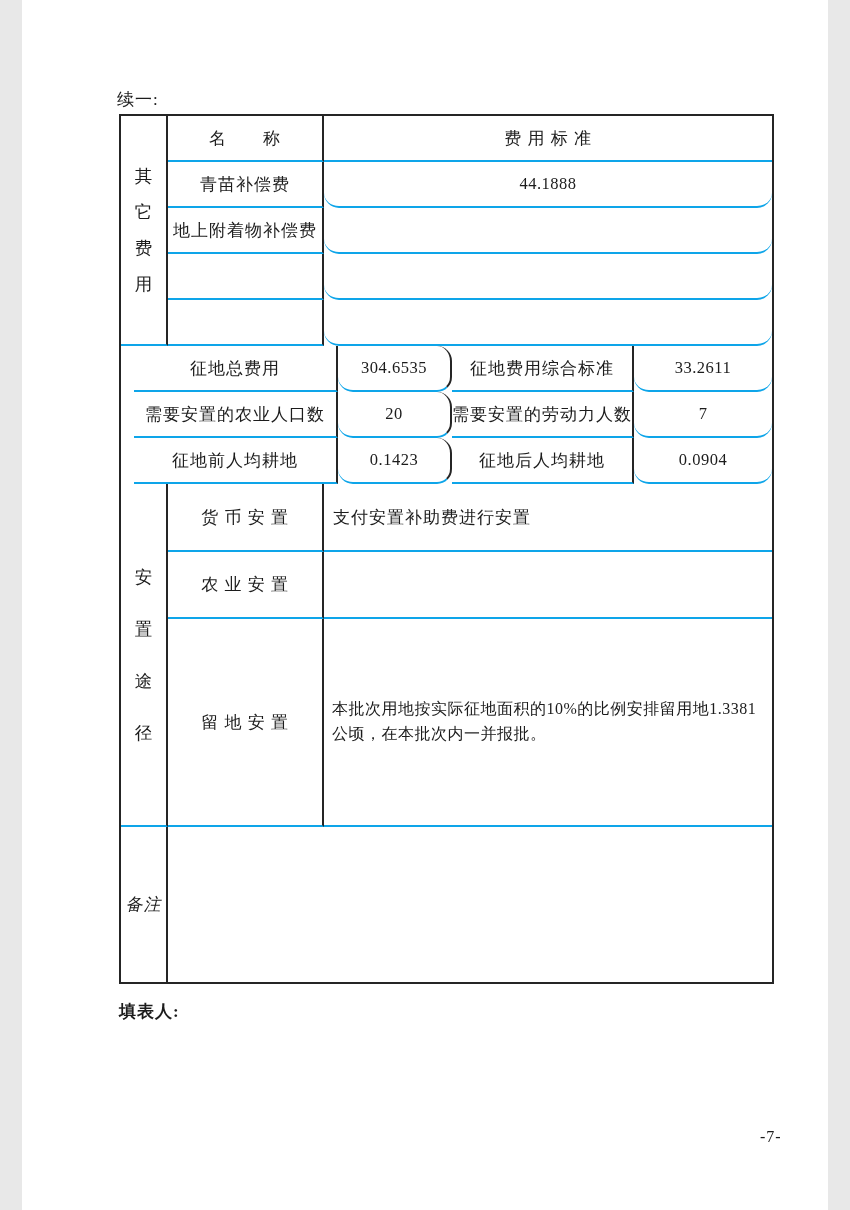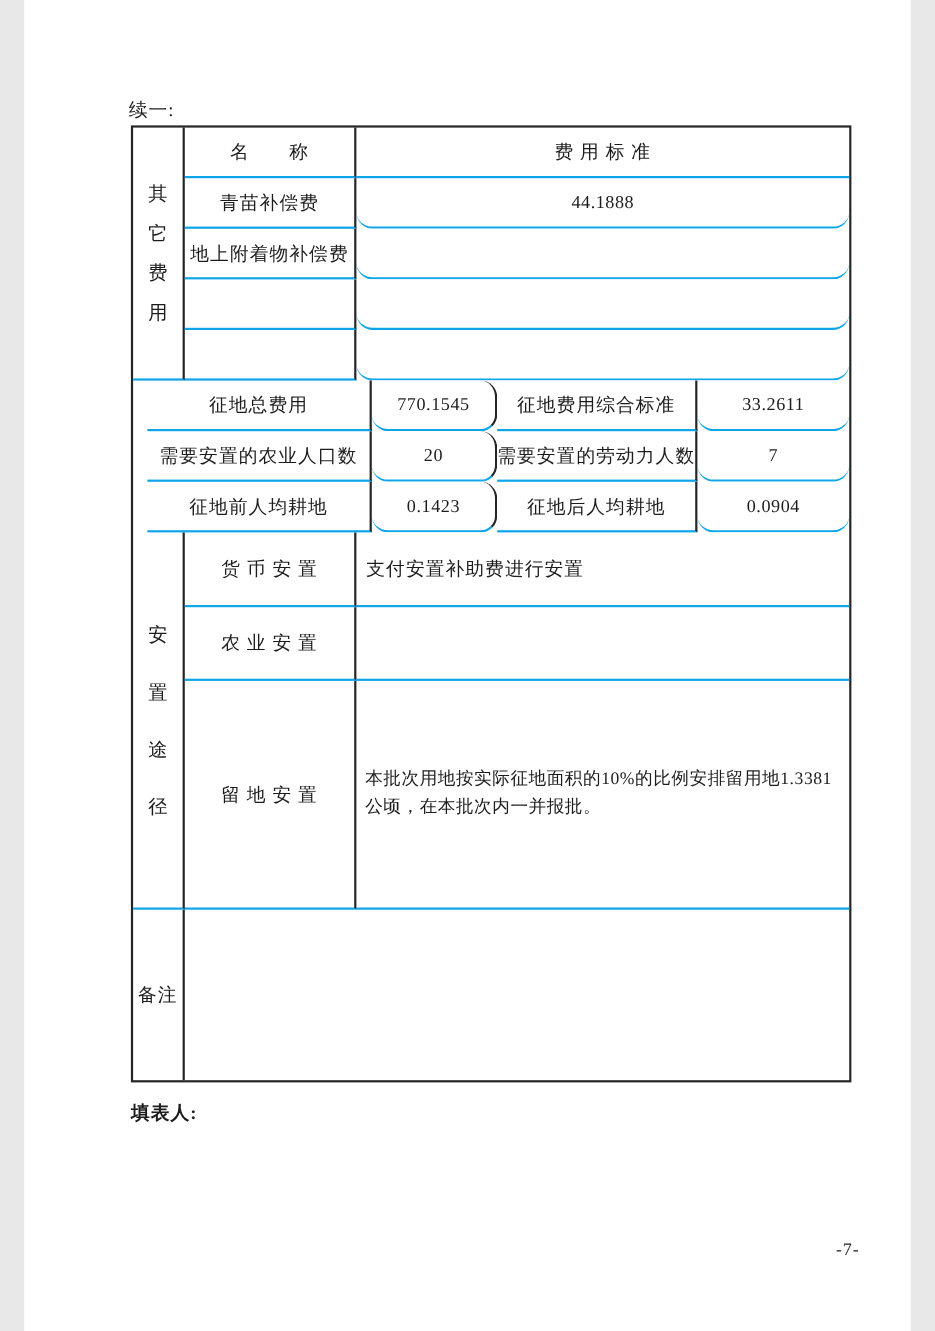--- a/index.html
+++ b/index.html
@@ -28,21 +28,21 @@
   .sec4{grid-template-columns:47px 1fr;grid-template-rows:155px;}
   .c{
     border-right:2px solid #252525;
     border-bottom:2px solid #0ea5e9;
     display:flex;align-items:center;justify-content:center;
     font-size:17px;letter-spacing:1px;
     box-sizing:border-box;
     overflow:hidden;
   }
   .c.lastcol{border-right:none;}
-  .sec4 .c{border-bottom:none;}
+  .sec4 .c{border-bottom:none;font-style:italic;}
   .side{
     flex-direction:column;
     font-size:17.5px;letter-spacing:0;
   }
   .sec1 .side{grid-row:1 / span 5;gap:12px;}
   .sec3 .side{grid-row:1 / span 3;gap:28px;}
   .pre{white-space:pre;}
   .num{font-size:16.5px;letter-spacing:0.5px;border-radius:15px;}
   .leftal{justify-content:flex-start;padding-left:9px;}
   .wraptext{
@@ -91,21 +91,21 @@
 
       <div class="c"></div>
       <div class="c num lastcol"></div>
 
       <div class="c"></div>
       <div class="c num lastcol"></div>
     </div>
 
     <div class="sec sec2">
       <div class="c">征地总费用</div>
-      <div class="c num">770.1545</div>
+      <div class="c num">304.6535</div>
       <div class="c">征地费用综合标准</div>
       <div class="c num lastcol">33.2611</div>
 
       <div class="c">需要安置的农业人口数</div>
       <div class="c num">20</div>
       <div class="c">需要安置的劳动力人数</div>
       <div class="c num lastcol">7</div>
 
       <div class="c">征地前人均耕地</div>
       <div class="c num">0.1423</div>

